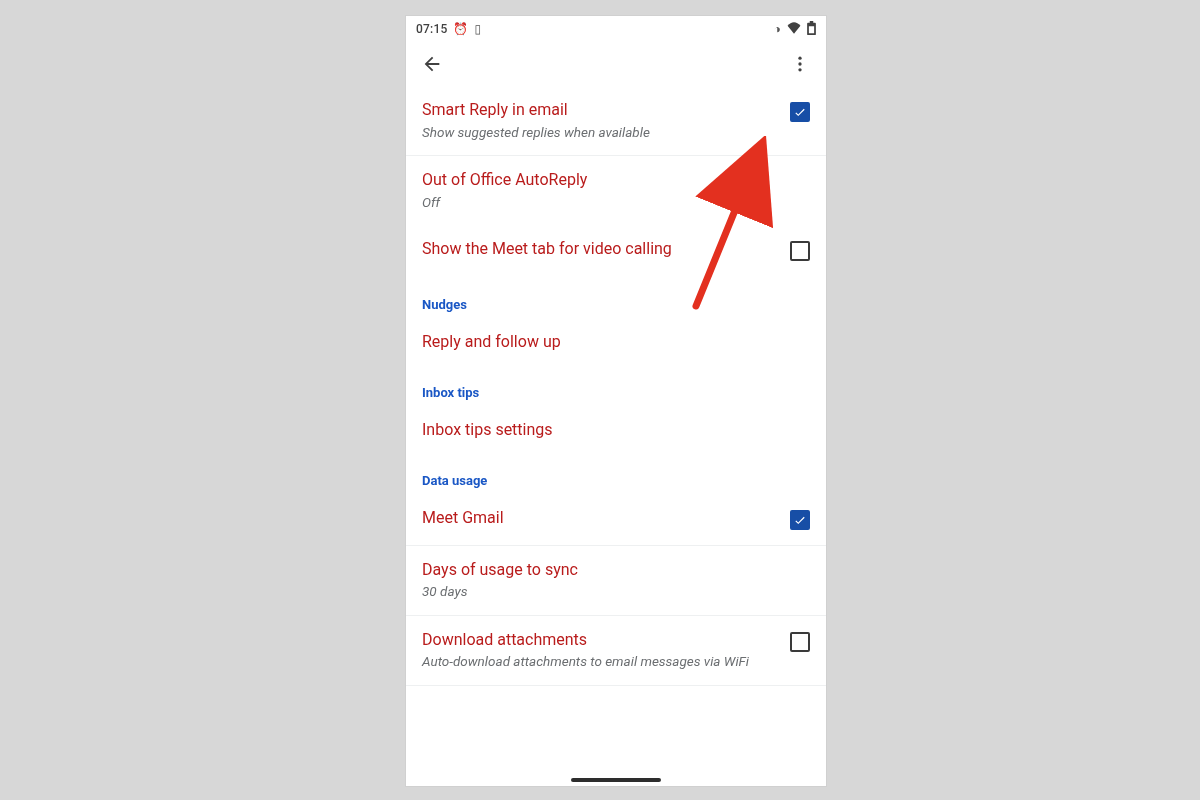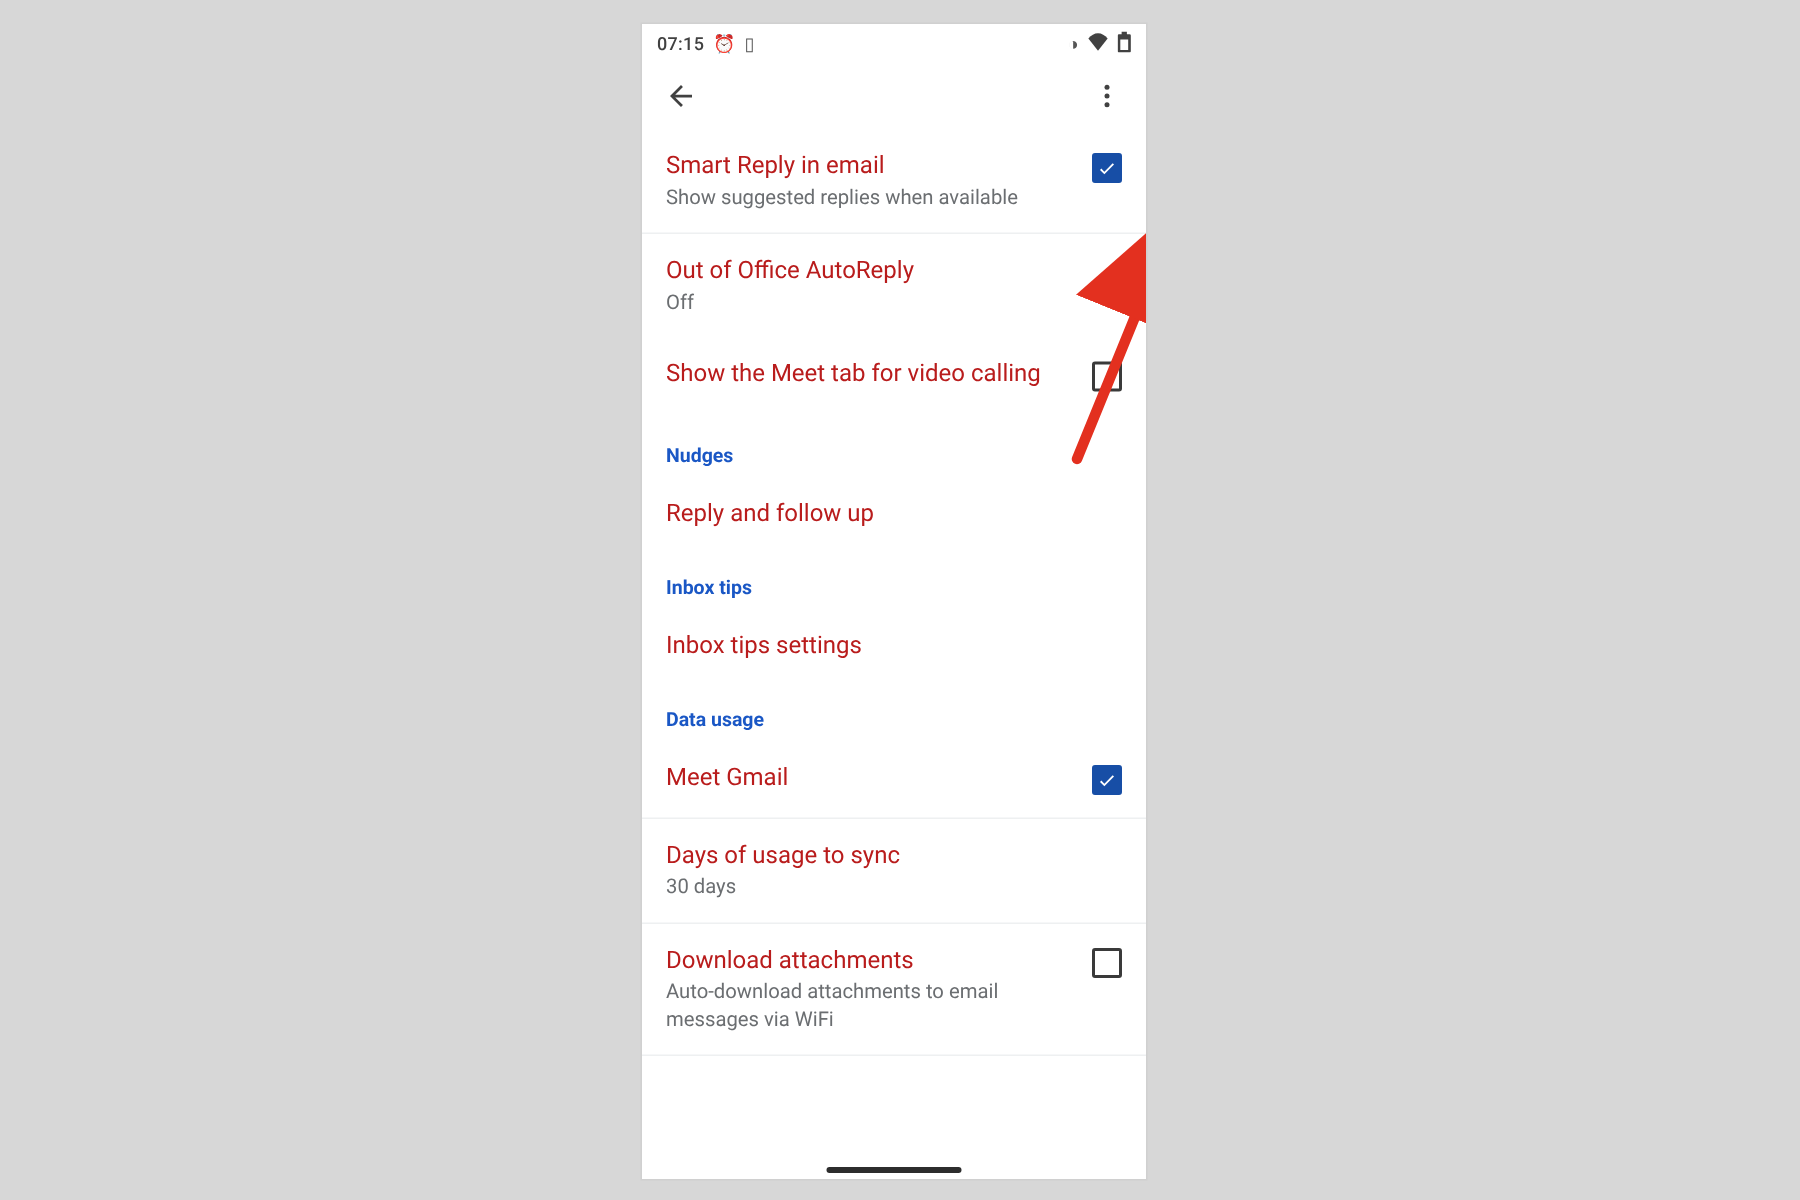--- a/index.html
+++ b/index.html
@@ -6,23 +6,23 @@
     margin: 0;
     padding: 0;
     width: 1200px;
     height: 800px;
     background: #d7d7d7;
     font-family: Roboto, "Helvetica Neue", Arial, sans-serif;
     -webkit-font-smoothing: antialiased;
   }
   .phone {
     position: absolute;
-    left: 428px;
+    left: 406px;
     top: 16px;
-    width: 336px;
+    width: 420px;
     height: 770px;
     background: #ffffff;
     box-shadow: 0 0 0 1px rgba(0,0,0,0.03);
     overflow: hidden;
   }
   
   .statusbar {
     height: 26px;
     display: flex;
     align-items: center;
@@ -66,20 +66,21 @@
   .row .title {
     font-size: 16px;
     color: #b91c1c;
     line-height: 1.3;
   }
   .row .sub {
     font-size: 13.5px;
     color: #6b6e71;
     margin-top: 2px;
     line-height: 1.35;
+    font-style: italic;
   }
   .row .box { margin-left: 10px; padding-top: 2px; }
 
   
   .section {
     padding: 18px 16px 6px 16px;
     font-size: 13px;
     font-weight: 700;
     color: #1a57c5;
   }

